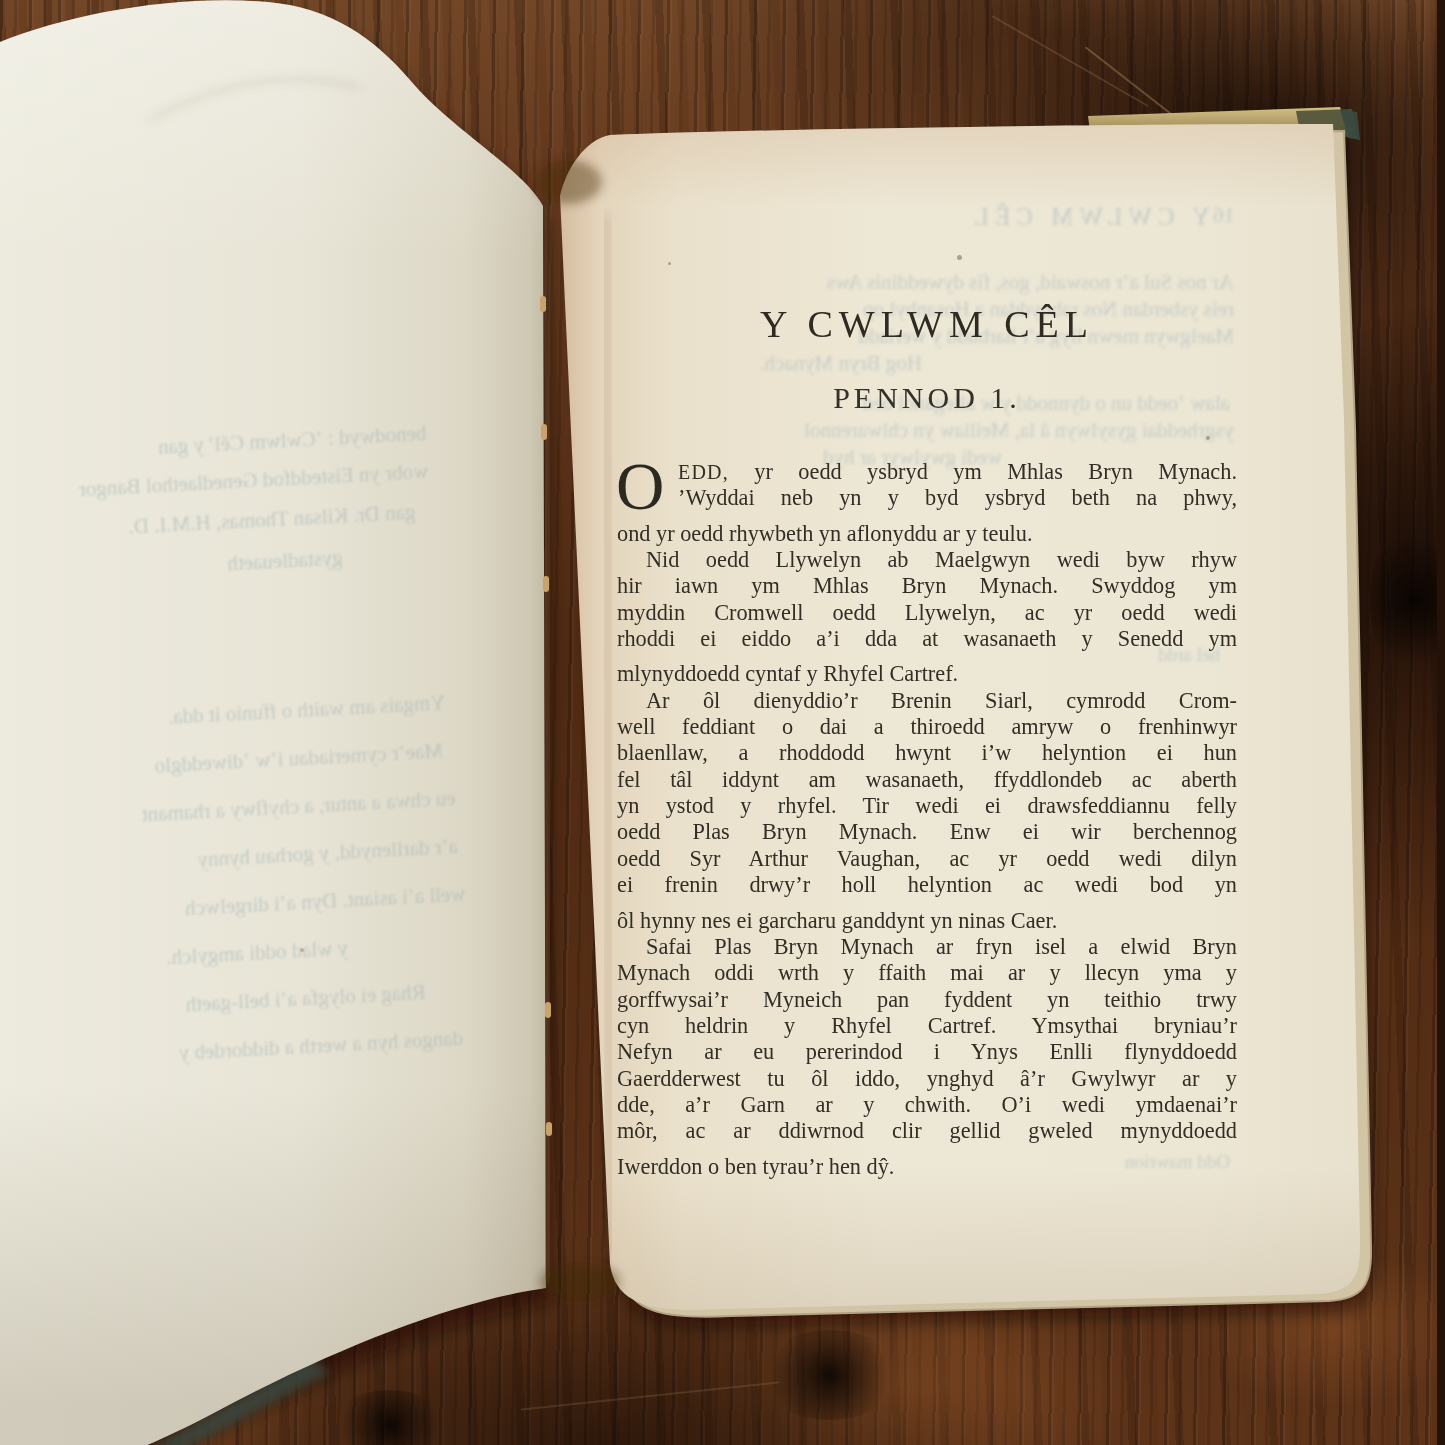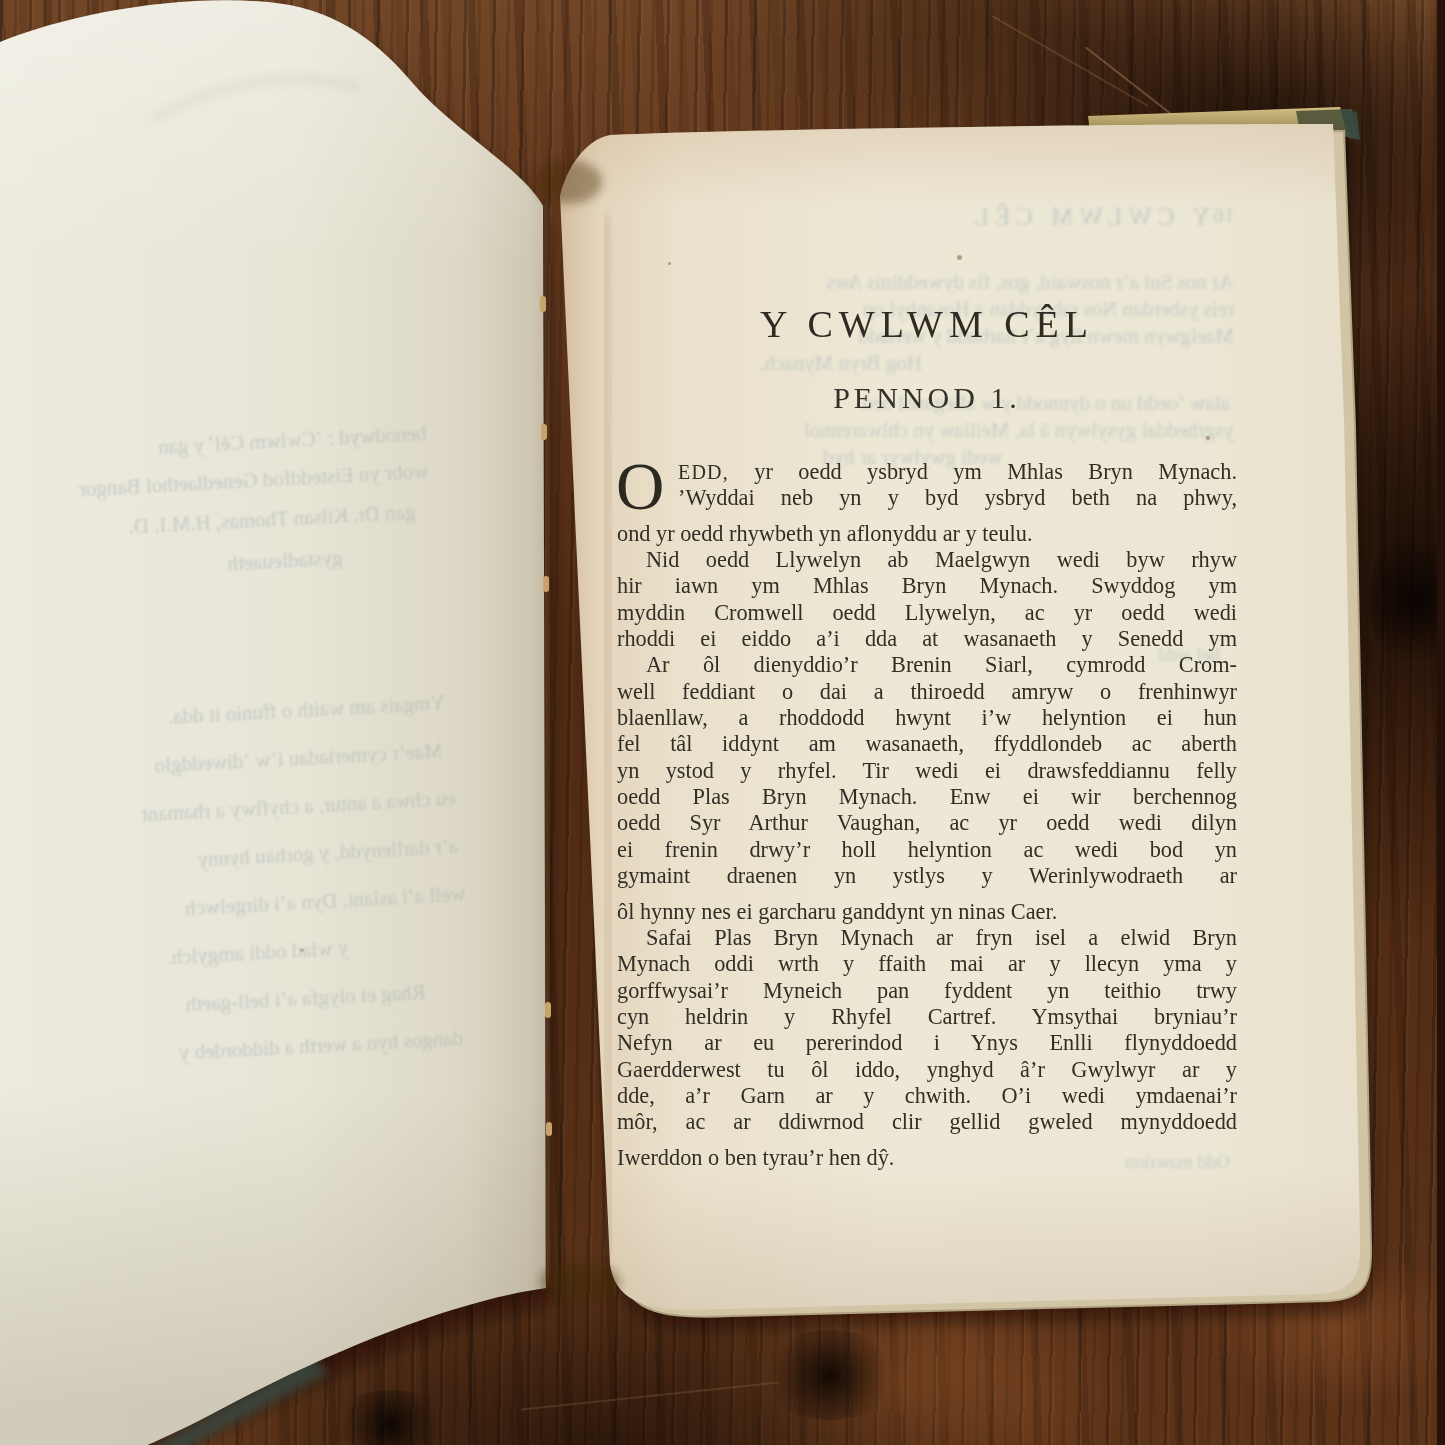--- a/index.html
+++ b/index.html
@@ -175,29 +175,29 @@
     <div class="rp-chapter">PENNOD 1.</div>
     <div class="rp-dropcap">O</div>
     <div class="rp-body" id="body-text">
         <div class="line dropind"><span class="smallcaps">EDD,</span> yr oedd ysbryd ym Mhlas Bryn Mynach.</div>
         <div class="line dropind">’Wyddai neb yn y byd ysbryd beth na phwy,</div>
         <div class="line last">ond yr oedd rhywbeth yn aflonyddu ar y teulu.</div>
         <div class="line indent">Nid oedd Llywelyn ab Maelgwyn wedi byw rhyw</div>
         <div class="line">hir iawn ym Mhlas Bryn Mynach.  Swyddog ym</div>
         <div class="line">myddin Cromwell oedd Llywelyn, ac yr oedd wedi</div>
         <div class="line">rhoddi ei eiddo a’i dda at wasanaeth y Senedd ym</div>
+        <div class="line last">mlynyddoedd cyntaf y Rhyfel Cartref.</div>
         <div class="line indent">Ar ôl dienyddio’r Brenin Siarl, cymrodd Crom-</div>
         <div class="line">well feddiant o dai a thiroedd amryw o frenhinwyr</div>
         <div class="line">blaenllaw, a rhoddodd hwynt i’w helyntion ei hun</div>
         <div class="line">fel tâl iddynt am wasanaeth, ffyddlondeb ac aberth</div>
         <div class="line">yn ystod y rhyfel.  Tir wedi ei drawsfeddiannu felly</div>
         <div class="line">oedd Plas Bryn Mynach.  Enw ei wir berchennog</div>
         <div class="line">oedd Syr Arthur Vaughan, ac yr oedd wedi dilyn</div>
         <div class="line">ei frenin drwy’r holl helyntion ac wedi bod yn</div>
-        <div class="line">gymaint draenen yn ystlys y Werinlywodraeth ar</div>
         <div class="line last">ôl hynny nes ei garcharu ganddynt yn ninas Caer.</div>
         <div class="line indent">Safai Plas Bryn Mynach ar fryn isel a elwid Bryn</div>
         <div class="line">Mynach oddi wrth y ffaith mai ar y llecyn yma y</div>
         <div class="line">gorffwysai’r Myneich pan fyddent yn teithio trwy</div>
         <div class="line">cyn heldrin y Rhyfel Cartref.  Ymsythai bryniau’r</div>
         <div class="line">Nefyn ar eu pererindod i Ynys Enlli flynyddoedd</div>
         <div class="line">Gaerdderwest tu ôl iddo, ynghyd â’r Gwylwyr ar y</div>
         <div class="line">dde, a’r Garn ar y chwith.  O’i wedi ymdaenai’r</div>
         <div class="line">môr, ac ar ddiwrnod clir gellid gweled mynyddoedd</div>
         <div class="line last">Iwerddon o ben tyrau’r hen dŷ.</div>

